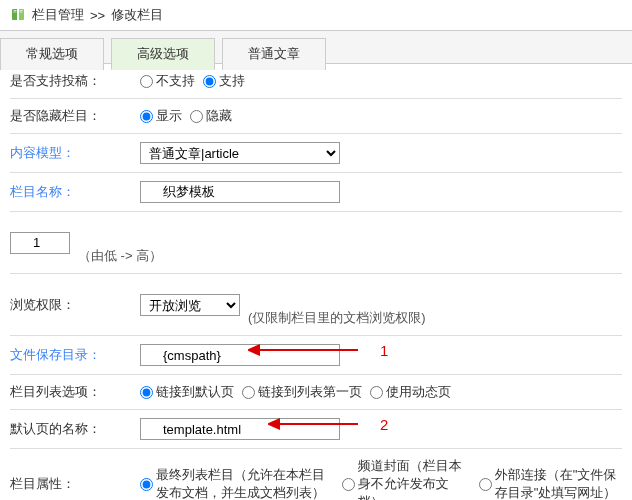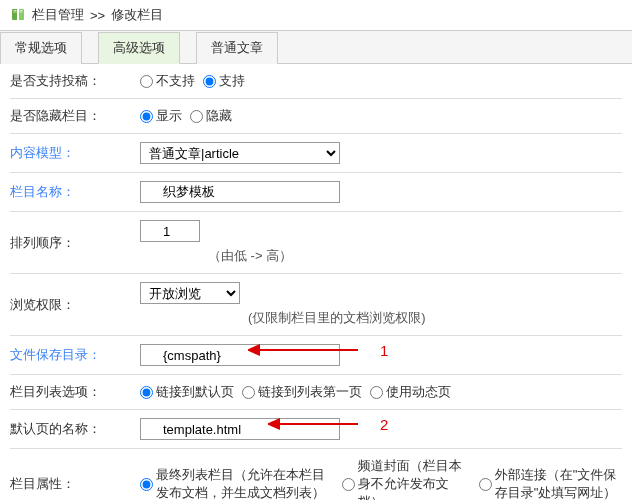--- a/index.html
+++ b/index.html
@@ -1,26 +1,26 @@
 <!DOCTYPE html>
 <html><head>
 <meta charset="utf-8">
 <style>
 *{box-sizing:border-box;margin:0;padding:0;}
 body{font-family:"Microsoft YaHei",Arial,sans-serif;font-size:13px;color:#333;background:#fff;width:632px;}
 .bc{border-bottom:1px solid #ccc;padding:6px 10px;display:flex;align-items:center;gap:6px;}
 .bc-icon{width:16px;height:16px;}
 .tabs{display:flex;background:#f5f5f5;border-bottom:1px solid #ccc;}
-.tab{padding:6px 14px;border:1px solid #ccc;border-bottom:none;margin-right:16px;background:#f5f5f5;cursor:pointer;position:relative;top:1px;}
+.tab{padding:6px 25px;border:1px solid #ccc;border-bottom:none;margin-right:7px;background:#f5f5f5;cursor:pointer;position:relative;top:7px;}
 .tab.active{background:#e8f5e0;border-bottom:1px solid #e8f5e0;}
 .form{padding:0 10px 10px;}
 .row{display:flex;align-items:center;border-bottom:1px solid #ddd;padding:8px 0;}
 .lbl{width:130px;flex-shrink:0;}
 .lbl.red{color:#3b82f6;}
-.ctl{flex:1;display:flex;gap:8px;flex-wrap:wrap;}
+.ctl{flex:1;display:flex;align-items:center;gap:8px;flex-wrap:wrap;}
 .ctl-col{flex:1;display:flex;gap:6px;}
 .rline{display:flex;align-items:center;gap:8px;}
 input[type=text]{border:1px solid #999;padding:2px 22px;font-size:13px;height:22px;}
 select{border:1px solid #999;padding:2px 4px;font-size:13px;height:22px;background:#fff;}
 .w200{width:200px;}
 .w100{width:100px;}
 .w60{width:60px;}
 label.radio{display:inline-flex;align-items:center;gap:3px;cursor:pointer;}
 .hint{color:#555;margin-top:27px;}
 .qicon{display:inline-flex;width:15px;height:15px;border-radius:50%;background:#4a90d9;color:#fff;font-size:11px;align-items:center;justify-content:center;margin-left:4px;}
@@ -89,21 +89,20 @@
   </div>
 
   <div class="row">
     <div class="lbl red">栏目名称：</div>
     <div class="ctl">
       <input type="text" class="w200" value="织梦模板" style="">
     </div>
   </div>
 
   <div class="row">
-    <div class="lbl">排列顺序：</div>
     <div class="ctl">
       <input type="text" class="w60" value="1" style="">
       <span class="hint">（由低 -&gt; 高）</span>
     </div>
   </div>
 
   <div class="row">
     <div class="lbl">浏览权限：</div>
     <div class="ctl">
       <select class="w100"><option>开放浏览</option></select>

